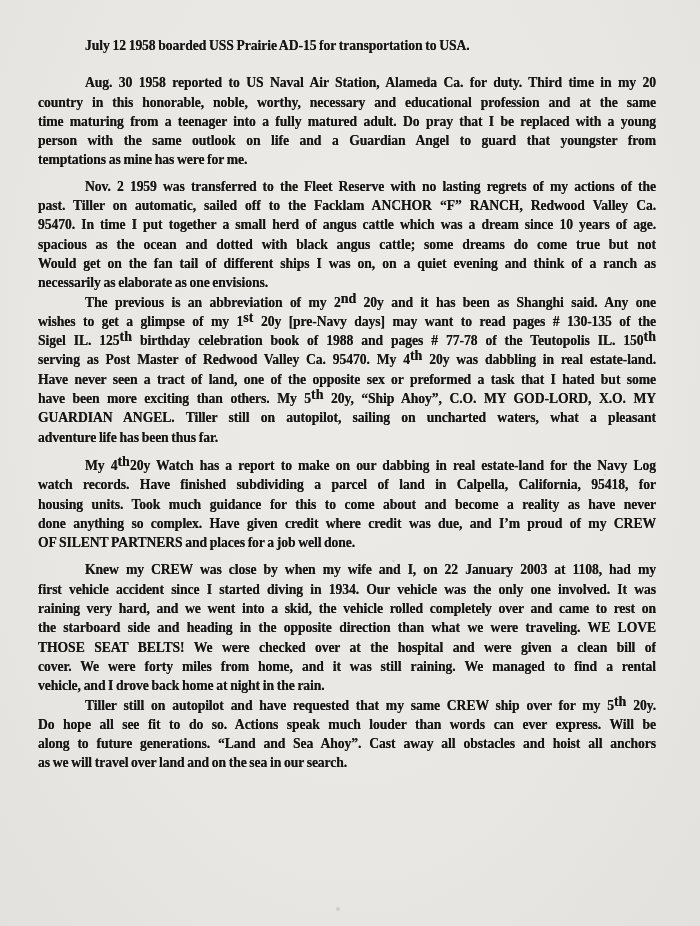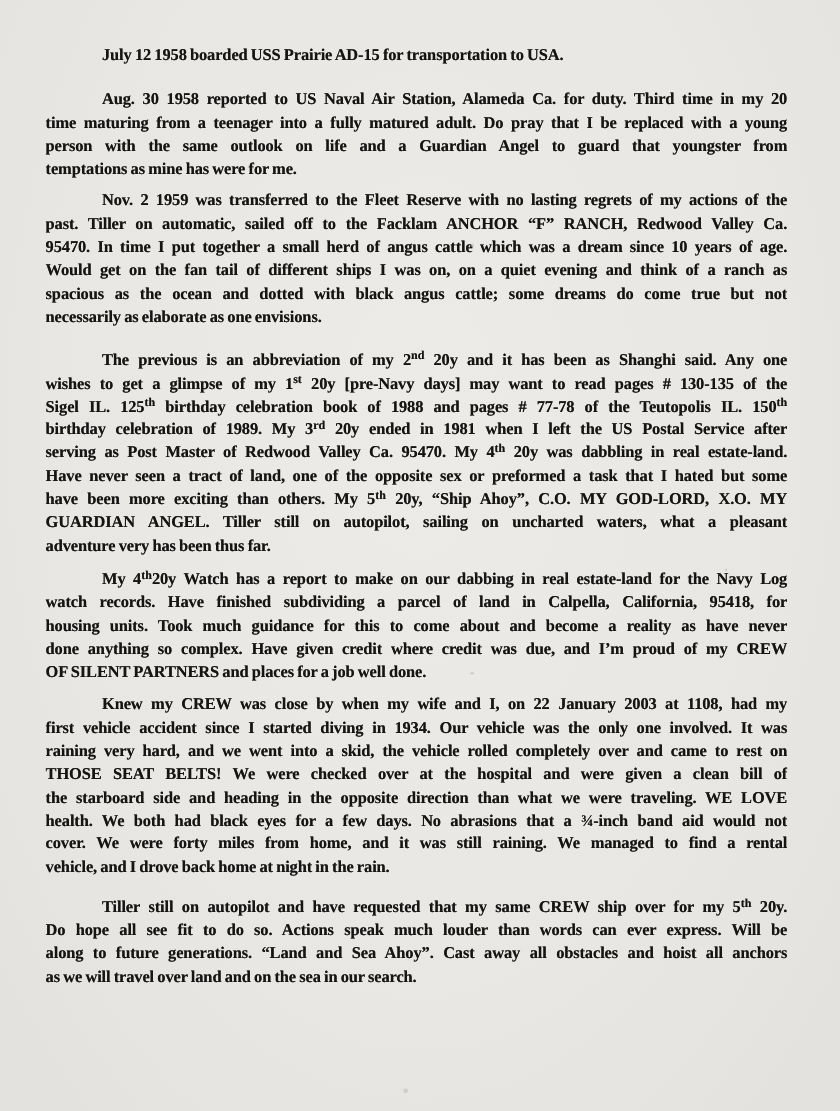--- a/index.html
+++ b/index.html
@@ -27,40 +27,40 @@
     color: #161514;
     font-size: 13.7px;
     font-weight: 700;
     letter-spacing: -0.1px;
     word-spacing: -0.6px;
     text-shadow: 0 0 0.3px rgba(22,21,20,0.7);
   }
   .para { margin: 0; }
   .para:nth-of-type(1) { margin-bottom: 18px; }
   .para:nth-of-type(2) { margin-bottom: 7px; }
-  .para:nth-of-type(3) { margin-bottom: 17px; }
+  .para:nth-of-type(3) { }
   .para:nth-of-type(4) { margin-bottom: 9px; }
   .para:nth-of-type(5) { margin-bottom: 8px; }
-  .para:nth-of-type(6) { margin-bottom: 14px; }
+  .para:nth-of-type(6) { margin-bottom: 0; }
   .line {
     display: block;
     height: 19.3px;
     line-height: 19.3px;
     overflow: hidden;
     text-align: justify;
     text-align-last: justify;
     white-space: normal;
   }
   .line.first { text-indent: 47px; }
   .line.last {
     text-align: left;
     text-align-last: left;
   }
   .line sup {
-    font-size: 10px;
+    font-size: 14px;
     line-height: 0;
     vertical-align: 4.5px;
     letter-spacing: 0;
   }
   .speck {
     position: absolute;
     border-radius: 50%;
     background: #b9b7b3;
     opacity: 0.55;
   }
@@ -68,57 +68,56 @@
 </head>
 <body>
 
 <div class="page">
   <div class="doc" id="doc">
       <div class="para">
         <span class="line first last">July 12 1958  boarded USS Prairie AD-15 for transportation to USA.</span>
       </div>
       <div class="para">
         <span class="line first">Aug. 30 1958 reported to US Naval Air Station, Alameda Ca. for duty. Third time in my 20</span>
+        <span class="line">country in this honorable, noble, worthy, necessary and educational profession and at the same</span>
         <span class="line">time maturing from a teenager into a fully matured adult. Do pray that I be replaced with a young</span>
         <span class="line">person with the same outlook on life and a Guardian Angel to guard that youngster from</span>
         <span class="line last">temptations as mine has were for me.</span>
       </div>
       <div class="para">
         <span class="line first">Nov. 2 1959 was transferred to the Fleet Reserve with no lasting regrets of my actions of the</span>
         <span class="line">past. Tiller on automatic, sailed off to the Facklam  ANCHOR “F” RANCH, Redwood Valley Ca.</span>
         <span class="line">95470. In time I put together a small herd of angus cattle which was a dream since 10 years of age.</span>
+        <span class="line">spacious as the ocean and dotted with black angus cattle; some dreams do come true but not</span>
         <span class="line">Would get on the fan tail of different ships I was on, on a quiet evening and think of a ranch as</span>
-        <span class="line">spacious as the ocean and dotted with black angus cattle; some dreams do come true but not</span>
         <span class="line last">necessarily as elaborate as one envisions.</span>
       </div>
       <div class="para">
         <span class="line first">The previous is an abbreviation of my 2<sup>nd</sup> 20y and it has been as Shanghi said. Any one</span>
         <span class="line">wishes to get a glimpse of my 1<sup>st</sup> 20y [pre-Navy days] may want to read pages # 130-135 of the</span>
         <span class="line">Sigel IL. 125<sup>th</sup>  birthday celebration book of 1988 and  pages # 77-78 of the Teutopolis IL. 150<sup>th</sup></span>
-        <span class="line">birthday celebration of 1989. My 3<sup>rd</sup> 20y ended in 1981 when I left the US Postal Service after</span>
         <span class="line">serving as Post Master of Redwood Valley Ca. 95470. My 4<sup>th</sup> 20y was dabbling in real estate-land.</span>
         <span class="line">Have never seen a tract of land, one of the opposite sex or preformed a task that I hated but some</span>
         <span class="line">have been more exciting than others. My 5<sup>th</sup> 20y, “Ship Ahoy”, C.O. MY GOD-LORD, X.O. MY</span>
         <span class="line">GUARDIAN ANGEL. Tiller still on autopilot, sailing on uncharted waters, what a pleasant</span>
-        <span class="line last">adventure very has been thus far.</span>
+        <span class="line last">adventure life has been thus far.</span>
       </div>
       <div class="para">
         <span class="line first">My 4<sup>th</sup>20y Watch has a report to make on our dabbing in real estate-land for the Navy Log</span>
         <span class="line">watch records.  Have finished subdividing a parcel of land in Calpella, California, 95418, for</span>
         <span class="line">housing units.  Took much guidance for this to come about and become a reality as have never</span>
         <span class="line">done anything so complex.  Have given credit where credit was due, and I’m proud of my CREW</span>
         <span class="line last">OF SILENT PARTNERS and places for a job well done.</span>
       </div>
       <div class="para">
         <span class="line first">Knew my CREW was close by when my wife and I, on 22 January 2003 at 1108, had my</span>
         <span class="line">first vehicle accident since I started diving in 1934.  Our vehicle was the only one involved.  It was</span>
         <span class="line">raining very hard, and we went into a skid, the vehicle rolled completely over and came to rest on</span>
+        <span class="line">the starboard side and heading in the opposite direction than what we were traveling.  WE LOVE</span>
         <span class="line">THOSE SEAT BELTS!  We were checked over at the hospital and were given a clean bill of</span>
-        <span class="line">the starboard side and heading in the opposite direction than what we were traveling.  WE LOVE</span>
-        <span class="line">health.  We both had black eyes for a few days.  No abrasions that a ¾-inch band aid would not</span>
         <span class="line">cover.  We were forty miles from home, and it was still raining.  We managed to find a rental</span>
         <span class="line last">vehicle, and I drove back home at night in the rain.</span>
       </div>
       <div class="para">
         <span class="line first">Tiller still on autopilot and have requested that my same CREW ship over for my 5<sup>th</sup> 20y.</span>
         <span class="line">Do hope all see fit to do so.  Actions speak much louder than words can ever express.  Will be</span>
         <span class="line">along to future generations.  “Land and Sea Ahoy”.  Cast away all obstacles and hoist all anchors</span>
         <span class="line last">as we will travel over land and on the sea in our search.</span>
       </div>
     </div>

